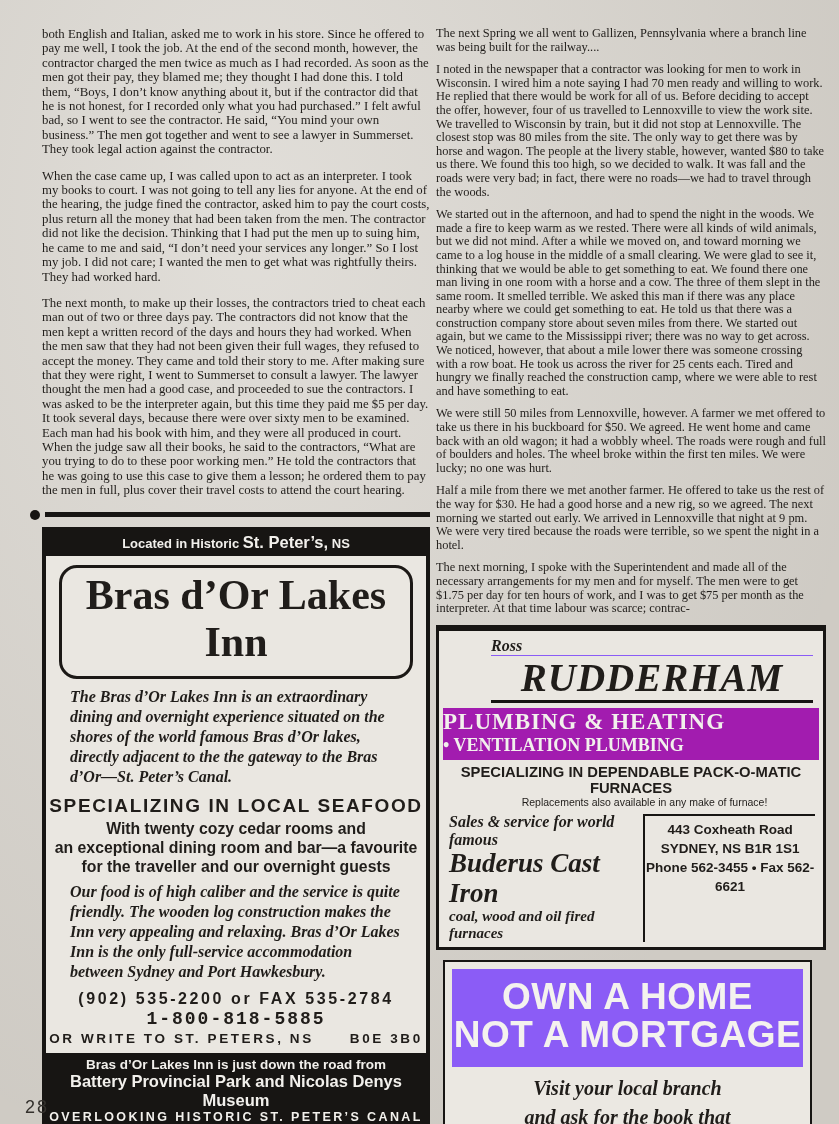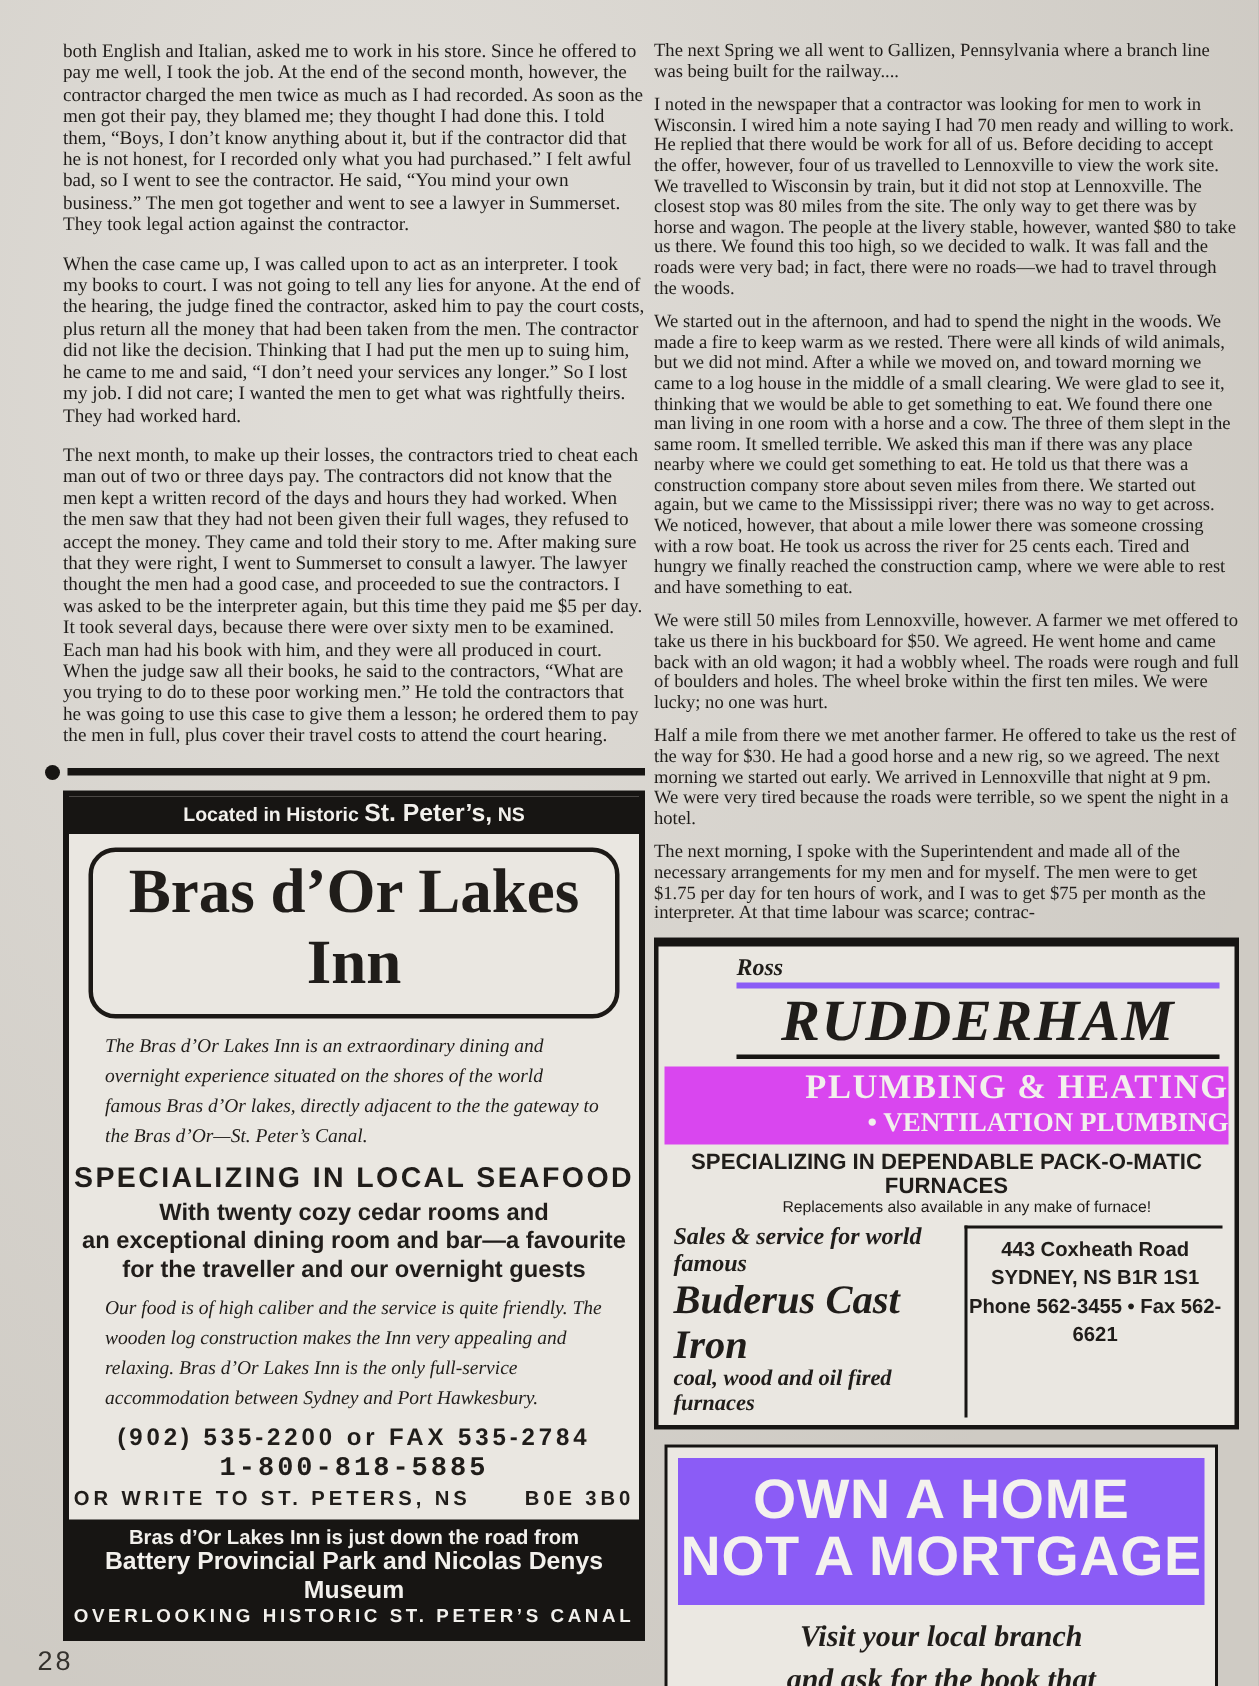--- a/index.html
+++ b/index.html
@@ -23,48 +23,48 @@
   .rule-row .dot { width:10px; height:10px; border-radius:50%; background:#171513; flex:none; margin-right:5px; }
   .rule-row .bar { flex:1; height:5px; background:#171513; }
 
   
   .inn-ad { border:4px solid #171513; background:#eae7e1; margin-top:7px; }
   .inn-banner { background:#171513; color:#f2f0ec; text-align:center; padding:2px 0 4px;
     font-family:"Liberation Sans", sans-serif; font-weight:bold; font-size:13px; }
   .inn-banner .big { font-size:16.5px; }
   .inn-titlebox { margin:9px 13px 8px; border:3px solid #1c1916; border-radius:18px;
     text-align:center; font-weight:bold; font-size:42px; line-height:1.12; padding:4px 0 10px; }
-  .inn-italic { font-style:italic; font-size:13px; line-height:20px; margin:6px 24px 8px;
-    font-weight:400; }
+  .inn-italic { font-style:italic; font-size:16px; line-height:20px; margin:6px 24px 8px;
+    font-weight:700; }
   .inn-head { font-family:"Liberation Sans", sans-serif; font-weight:bold; text-align:center;
     font-size:19px; letter-spacing:1.6px; margin:4px 0 2px; }
   .inn-sub { font-family:"Liberation Sans", sans-serif; font-weight:bold; text-align:center;
     font-size:15.8px; line-height:19px; }
   .inn-phone { font-family:"Liberation Sans", sans-serif; font-weight:bold; text-align:center;
     font-size:16px; letter-spacing:2.6px; margin-top:8px; }
   .inn-tollfree { font-family:Liberation Mono, monospace; font-weight:bold; text-align:center;
     font-size:18px; letter-spacing:2px; margin:1px 0 2px; }
   .inn-write { display:flex; justify-content:center; gap:36px;
     font-family:"Liberation Sans", sans-serif; font-weight:bold; font-size:13.5px;
     letter-spacing:2.6px; margin:2px 0 7px; }
   .inn-footer { background:#171513; color:#f2f0ec; text-align:center;
     font-family:"Liberation Sans", sans-serif; font-weight:bold; padding:4px 2px 6px; }
   .inn-footer .f1 { font-size:13.5px; }
   .inn-footer .f2 { font-size:16.5px; }
   .inn-footer .f3 { font-size:12.5px; letter-spacing:2.4px; }
 
   
   .rud-ad { border:3px solid #171513; border-top-width:6px; background:#eae7e1;
     margin-top:5px; padding-bottom:5px; }
-  .rud-ross-row { margin:6px 10px 0 52px; border-bottom:4px solid #8b5cf6; }
+  .rud-ross-row { margin:6px 10px 0 52px; border-bottom:1px solid #8b5cf6; }
   .rud-ross { font-style:italic; font-weight:bold; font-size:16px; }
   .rud-name { margin:0 10px 0 52px; border-bottom:3px solid #171513; text-align:center;
     font-style:italic; font-weight:bold; font-size:39px; line-height:1.12; letter-spacing:1px;
     padding-bottom:1px; }
-  .rud-bar { background:#d946ef; color:#f2f0ec; text-align:right; margin:5px 4px 4px;
+  .rud-bar { background:#a21caf; color:#f2f0ec; text-align:left; margin:5px 4px 4px;
     padding:1px 0 4px; }
   .rud-bar1 { font-weight:bold; font-size:23px; letter-spacing:1px; }
   .rud-bar2 { font-weight:bold; font-size:18px; }
   .rud-spec { font-family:"Liberation Sans", sans-serif; font-weight:bold; text-align:center;
     font-size:14.8px; }
   .rud-repl { font-family:"Liberation Sans", sans-serif; text-align:center; font-size:10.5px;
     margin-bottom:3px;padding-left:27px; }
   .rud-bottom { display:flex; margin:2px 8px 0; }
   .rud-left { flex:1.12; font-style:italic; font-weight:bold; padding:2px 4px 0 2px; }
   .rud-left .rl1 { font-size:16px; }

